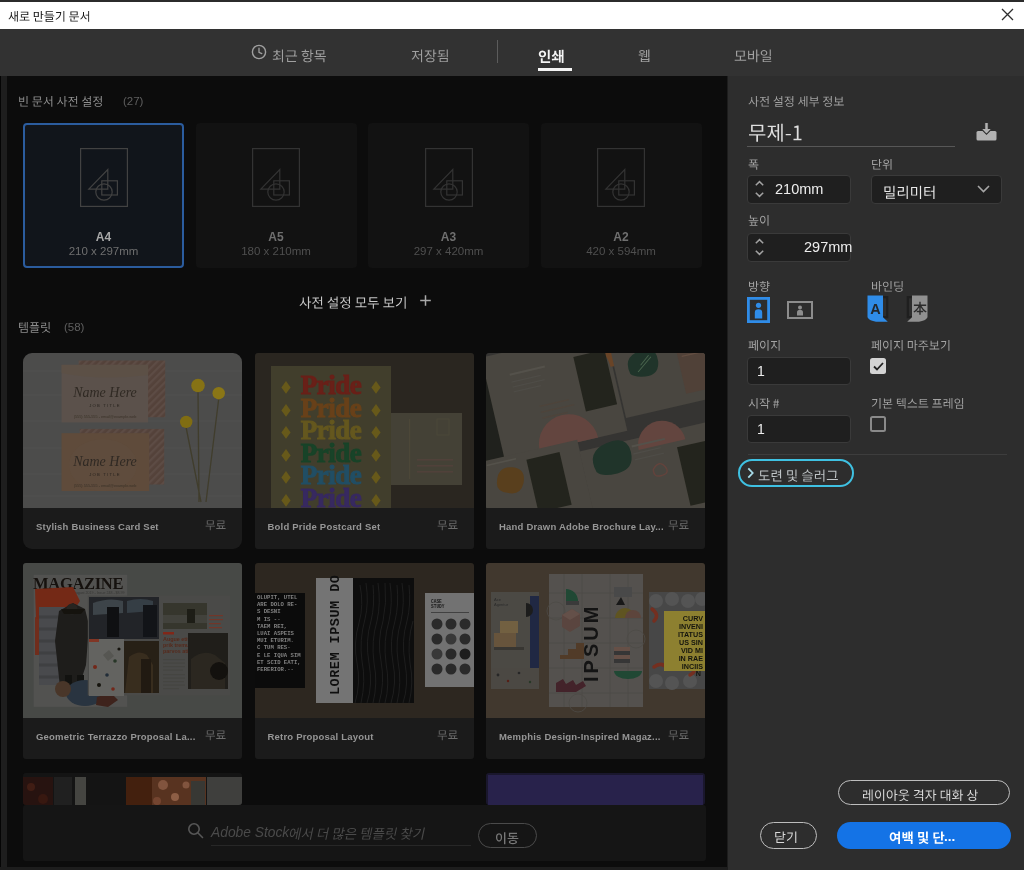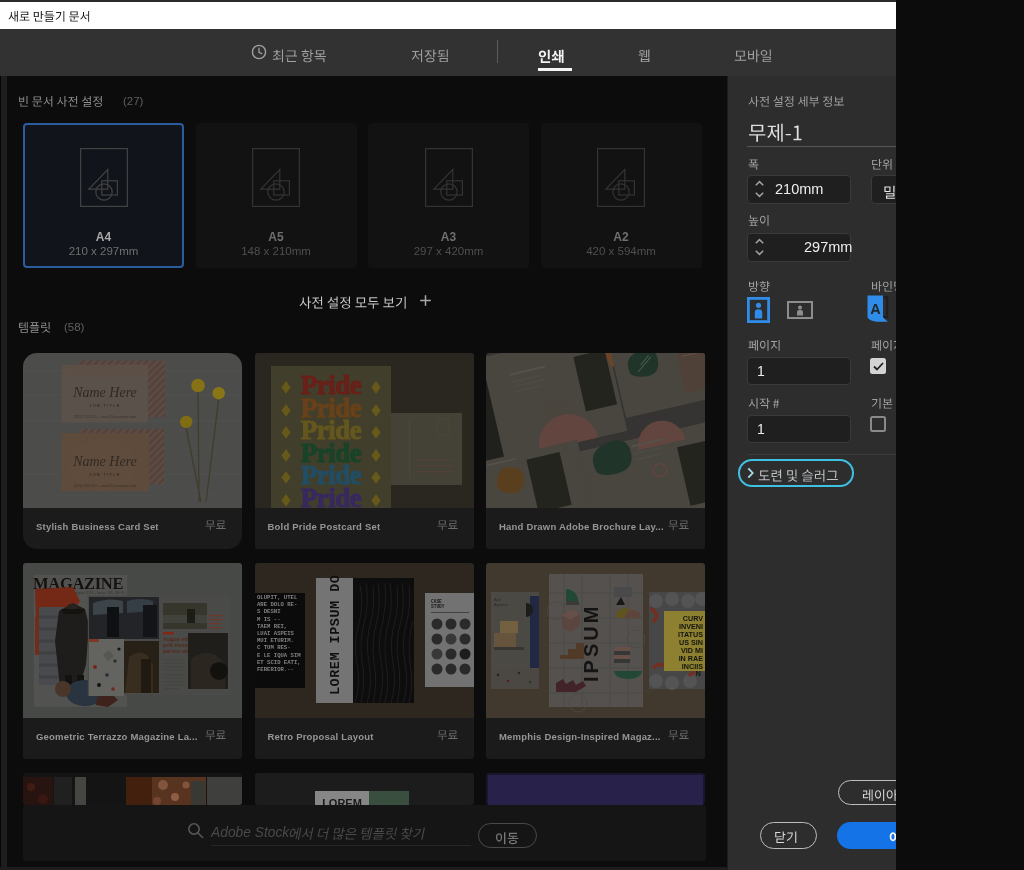--- a/index.html
+++ b/index.html
@@ -1,15 +1,15 @@
 <!DOCTYPE html>
 <html><head><meta charset="utf-8"><style>
 *{margin:0;padding:0;box-sizing:border-box}
 body{width:1024px;height:870px;overflow:hidden;background:#0c0c0c;font-family:"Liberation Sans",sans-serif}
-#w{position:relative;width:896px;height:870px;overflow:hidden;background:#0c0c0c}
+#w{position:relative;width:1024px;height:870px;overflow:hidden;background:#0c0c0c}
 </style></head><body>
 <div id="w">
 <div style="position:absolute;left:0.0px;top:0.0px;width:1024.0px;height:2.0px;background:#2b2b2b"></div>
 <div style="position:absolute;left:0.0px;top:2.0px;width:1024.0px;height:27.0px;background:#ffffff"></div>
 <div style="position:absolute;left:8.0px;top:6.5px;line-height:0"><svg width="83" height="18" viewBox="0 0 83 18" style="overflow:visible">
         <path fill="#1a1a1a" transform="translate(0,13.9)" d="M2.9 -8.9H3.7V-6.8Q3.7 -6 3.5 -5.2Q3.3 -4.4 3 -3.6Q2.6 -2.9 2.2 -2.3Q1.7 -1.8 1.1 -1.4L0.5 -2.2Q1 -2.5 1.5 -3Q1.9 -3.5 2.2 -4.1Q2.6 -4.8 2.7 -5.4Q2.9 -6.1 2.9 -6.8ZM3.1 -8.9H3.8V-6.9Q3.8 -6.2 4 -5.6Q4.1 -4.9 4.4 -4.3Q4.7 -3.7 5.1 -3.2Q5.6 -2.8 6.1 -2.5L5.5 -1.7Q4.9 -2 4.5 -2.6Q4 -3.1 3.7 -3.8Q3.4 -4.5 3.2 -5.3Q3.1 -6.1 3.1 -6.9ZM8.9 -9.9H9.8V0.9H8.9ZM7.1 -5.6H9.2V-4.7H7.1ZM6.5 -9.7H7.4V0.4H6.5Z M11.6 -1.2H21.5V-0.4H11.6ZM16 -3.6H17V-0.9H16ZM12.8 -9.1H20.3V-5.8H13.8V-3.7H12.9V-6.6H19.3V-8.3H12.8ZM12.9 -4.1H20.5V-3.3H12.9Z M25.8 -8.9H30.8V-3.9H25.8ZM29.8 -8.1H26.8V-4.7H29.8ZM32.8 -9.9H33.8V-2H32.8ZM33.5 -6.6H35.4V-5.8H33.5ZM27 -0.1H34.3V0.7H27ZM27 -2.7H28V0.2H27Z M36.4 -5.4H46.2V-4.6H36.4ZM37.7 -7.1H45V-6.3H37.7ZM37.7 -9.6H44.9V-8.8H38.7V-6.4H37.7ZM37.6 -3.6H45V-1.1H38.6V0.3H37.6V-1.8H44V-2.9H37.6ZM37.6 0H45.3V0.8H37.6Z M55.4 -9.9H56.3V0.9H55.4ZM52.2 -8.8H53.2Q53.2 -7.6 52.9 -6.5Q52.6 -5.4 52 -4.4Q51.4 -3.4 50.4 -2.6Q49.5 -1.8 48.1 -1.1L47.6 -1.9Q49.2 -2.6 50.2 -3.7Q51.2 -4.7 51.7 -5.9Q52.2 -7.2 52.2 -8.6ZM48.1 -8.8H52.6V-7.9H48.1Z M61.2 -4.4H71V-3.6H61.2ZM65.7 -3.9H66.7V-1.4H65.7ZM62.4 -9.4H69.7V-5.6H62.4ZM68.7 -8.6H63.4V-6.4H68.7ZM62.4 -0.1H69.9V0.7H62.4ZM62.4 -2.4H63.4V0.2H62.4Z M77.6 -6.2H80.7V-5.4H77.6ZM75 -9H75.8V-7Q75.8 -6.1 75.6 -5.3Q75.4 -4.4 75 -3.6Q74.6 -2.9 74 -2.3Q73.5 -1.7 72.8 -1.4L72.2 -2.2Q72.8 -2.5 73.3 -3Q73.8 -3.5 74.2 -4.1Q74.6 -4.8 74.8 -5.5Q75 -6.3 75 -7ZM75.2 -9H76V-7Q76 -6.3 76.2 -5.6Q76.4 -4.9 76.8 -4.2Q77.2 -3.6 77.7 -3.1Q78.2 -2.6 78.8 -2.4L78.2 -1.5Q77.6 -1.9 77 -2.5Q76.5 -3 76.1 -3.7Q75.7 -4.5 75.4 -5.3Q75.2 -6.2 75.2 -7ZM80.2 -9.9H81.1V0.9H80.2Z"></path>
       </svg></div>
 <svg style="position:absolute;left:1001px;top:8px" width="13" height="13" viewBox="0 0 13 13">
       <path d="M1,1 L12,12 M12,1 L1,12" stroke="#2e2e2e" stroke-width="1.3" fill="none"></path>
     </svg>
@@ -56,21 +56,21 @@
 <div style="position:absolute;left:195.5px;top:123.0px;width:161.0px;height:145.0px;background:#121212;border-radius:4px"></div>
 <svg style="position:absolute;left:252.0px;top:148px" width="48" height="59" viewBox="0 0 48 59">
       <g fill="none" stroke="#333333" stroke-width="1.2">
         <rect x="0.6" y="0.6" width="46.8" height="57.8"></rect>
         <path d="M27.8,21.5 L27.8,41.2 L8.8,41.2 Z"></path>
         <rect x="21.8" y="32.8" width="15.6" height="14.2"></rect>
         <circle cx="24" cy="44" r="8.2"></circle>
       </g>
     </svg>
 <div style="position:absolute;top:230.0px;font:bold 12px 'Liberation Sans', sans-serif;color:#6f6f6f;line-height:14px;white-space:nowrap;left:276.0px;transform:translateX(-50%);">A5</div>
-<div style="position:absolute;top:244.5px;font:11.5px 'Liberation Sans', sans-serif;color:#4f4f4f;line-height:13.5px;white-space:nowrap;left:276.0px;transform:translateX(-50%);">148 x 210mm</div>
+<div style="position:absolute;top:244.5px;font:11.5px 'Liberation Sans', sans-serif;color:#4f4f4f;line-height:13.5px;white-space:nowrap;left:276.0px;transform:translateX(-50%);">180 x 210mm</div>
 <div style="position:absolute;left:368.0px;top:123.0px;width:161.0px;height:145.0px;background:#121212;border-radius:4px"></div>
 <svg style="position:absolute;left:424.5px;top:148px" width="48" height="59" viewBox="0 0 48 59">
       <g fill="none" stroke="#333333" stroke-width="1.2">
         <rect x="0.6" y="0.6" width="46.8" height="57.8"></rect>
         <path d="M27.8,21.5 L27.8,41.2 L8.8,41.2 Z"></path>
         <rect x="21.8" y="32.8" width="15.6" height="14.2"></rect>
         <circle cx="24" cy="44" r="8.2"></circle>
       </g>
     </svg>
 <div style="position:absolute;top:230.0px;font:bold 12px 'Liberation Sans', sans-serif;color:#6f6f6f;line-height:14px;white-space:nowrap;left:448.5px;transform:translateX(-50%);">A3</div>
@@ -89,21 +89,21 @@
 <div style="position:absolute;left:299.0px;top:292.0px;line-height:0"><svg width="108" height="20" viewBox="0 0 108 20" style="overflow:visible">
         <path fill="#c9c9c9" transform="translate(0,15.7)" d="M3.7 -10.1H4.6V-7.9Q4.6 -6.9 4.3 -5.9Q4.1 -5 3.6 -4.1Q3.2 -3.3 2.5 -2.6Q1.9 -1.9 1.2 -1.6L0.5 -2.5Q1.2 -2.8 1.7 -3.4Q2.3 -3.9 2.8 -4.7Q3.2 -5.4 3.4 -6.3Q3.7 -7.1 3.7 -7.9ZM3.9 -10.1H4.8V-7.9Q4.8 -7.1 5 -6.3Q5.2 -5.5 5.7 -4.8Q6.1 -4.1 6.7 -3.6Q7.2 -3 7.9 -2.7L7.2 -1.8Q6.5 -2.2 5.9 -2.8Q5.3 -3.4 4.8 -4.2Q4.4 -5.1 4.1 -6Q3.9 -6.9 3.9 -7.9ZM8.9 -11.2H10.1V1.1H8.9ZM9.8 -6.2H12.1V-5.3H9.8Z M19.6 -7.8H22.6V-6.9H19.6ZM22 -11.1H23.1V-2.2H22ZM15.3 -0.1H23.5V0.8H15.3ZM15.3 -3H16.5V0.3H15.3ZM16.2 -9.6H17.1V-8.7Q17.1 -7.5 16.7 -6.6Q16.3 -5.6 15.5 -4.9Q14.7 -4.1 13.7 -3.8L13.1 -4.7Q13.8 -4.9 14.4 -5.3Q14.9 -5.7 15.4 -6.2Q15.8 -6.8 16 -7.4Q16.2 -8 16.2 -8.7ZM16.4 -9.6H17.3V-8.7Q17.3 -7.9 17.7 -7.1Q18.1 -6.4 18.7 -5.8Q19.4 -5.2 20.3 -4.9L19.7 -4Q18.7 -4.4 18 -5.1Q17.2 -5.8 16.8 -6.7Q16.4 -7.6 16.4 -8.7ZM13.5 -10.2H20V-9.2H13.5Z M34.8 -9H37.9V-8H34.8ZM37.5 -11.2H38.6V-4.9H37.5ZM30.7 -4.2H38.6V-1.3H31.9V0.5H30.8V-2.2H37.5V-3.3H30.7ZM30.8 -0H39V0.9H30.8ZM31.6 -10.8H32.5V-9.6Q32.5 -8.5 32.1 -7.6Q31.7 -6.6 30.9 -5.9Q30.1 -5.2 29.1 -4.8L28.5 -5.7Q29.4 -6 30.1 -6.6Q30.8 -7.2 31.2 -8Q31.6 -8.8 31.6 -9.6ZM31.8 -10.8H32.7V-9.6Q32.7 -9 32.9 -8.5Q33.1 -7.9 33.5 -7.4Q33.9 -6.9 34.5 -6.6Q35 -6.2 35.7 -6L35.1 -5.1Q34.1 -5.5 33.4 -6.1Q32.6 -6.8 32.2 -7.7Q31.8 -8.6 31.8 -9.6Z M47.5 -8H50.2V-7.1H47.5ZM49.9 -11.2H51V-3.9H49.9ZM47 -3.5Q48.3 -3.5 49.2 -3.2Q50.1 -3 50.6 -2.5Q51 -2 51 -1.2Q51 -0.2 50 0.4Q48.9 1 47 1Q45.1 1 44 0.4Q42.9 -0.2 42.9 -1.2Q42.9 -2 43.4 -2.5Q43.9 -3 44.8 -3.2Q45.7 -3.5 47 -3.5ZM47 -2.6Q46.1 -2.6 45.4 -2.5Q44.7 -2.3 44.4 -2Q44 -1.7 44 -1.2Q44 -0.8 44.4 -0.5Q44.7 -0.2 45.4 -0Q46.1 0.2 47 0.2Q47.9 0.2 48.6 -0Q49.2 -0.2 49.6 -0.5Q49.9 -0.8 49.9 -1.2Q49.9 -1.7 49.6 -2Q49.2 -2.3 48.6 -2.5Q47.9 -2.6 47 -2.6ZM44.1 -9.9H45V-8.9Q45 -7.8 44.6 -6.8Q44.1 -5.9 43.4 -5.1Q42.6 -4.4 41.6 -4L41 -4.9Q41.7 -5.1 42.2 -5.6Q42.8 -6 43.2 -6.5Q43.6 -7 43.8 -7.7Q44.1 -8.3 44.1 -8.9ZM44.3 -9.9H45.2V-8.9Q45.2 -8.2 45.6 -7.4Q45.9 -6.7 46.6 -6.1Q47.3 -5.5 48.2 -5.2L47.6 -4.3Q46.6 -4.7 45.9 -5.4Q45.1 -6.1 44.7 -7Q44.3 -7.9 44.3 -8.9ZM41.4 -10.3H47.9V-9.4H41.4Z M56.4 -1.4H67.5V-0.5H56.4ZM61.4 -4.6H62.5V-1.2H61.4ZM57.7 -10.1H66.1V-4.4H57.7ZM65 -9.2H58.8V-5.3H65Z M70.3 -6.6H78.5V-5.7H70.3ZM68.8 -4.1H79.9V-3.2H68.8ZM73.8 -3.6H74.9V1H73.8ZM70.3 -10.4H78.3V-9.5H71.5V-6.2H70.3Z M84.3 -1.4H95.3V-0.5H84.3ZM89.2 -4.4H90.3V-1.2H89.2ZM85.6 -10.3H86.7V-8.1H92.9V-10.3H94V-4.1H85.6ZM86.7 -7.2V-5H92.9V-7.2Z M105.6 -11.2H106.7V1H105.6ZM102 -9.8H103.1Q103.1 -8.5 102.8 -7.3Q102.5 -6.1 101.8 -5Q101.1 -3.9 100 -2.9Q99 -2 97.4 -1.2L96.8 -2.1Q98.6 -3 99.8 -4.1Q100.9 -5.3 101.5 -6.7Q102 -8 102 -9.7ZM97.4 -9.8H102.5V-8.9H97.4Z"></path>
       </svg></div>
 <svg style="position:absolute;left:419px;top:294px" width="13" height="13" viewBox="0 0 13 13">
       <path d="M6.5,1.2 L6.5,11.8 M1.2,6.5 L11.8,6.5" stroke="#a9a9a9" stroke-width="1.5"></path>
     </svg>
 <div style="position:absolute;left:18.0px;top:318.0px;line-height:0"><svg width="33" height="18" viewBox="0 0 33 18" style="overflow:visible">
         <path fill="#8f8f8f" transform="translate(0,13.9)" d="M5.3 -7.2H7.1V-6.4H5.3ZM1.1 -4.8H1.8Q2.6 -4.8 3.3 -4.9Q3.9 -4.9 4.5 -5Q5.1 -5 5.7 -5.1L5.8 -4.3Q5.2 -4.2 4.6 -4.2Q4 -4.1 3.3 -4.1Q2.6 -4 1.8 -4H1.1ZM1.1 -9.2H5.2V-8.4H2.1V-4.4H1.1ZM1.8 -7.1H4.8V-6.3H1.8ZM8.8 -9.9H9.7V-3.4H8.8ZM6.7 -9.7H7.6V-3.5H6.7ZM2.6 -2.9H9.7V0.8H2.6ZM8.8 -2.1H3.6V-0H8.8Z M12.5 -9.6H20.5V-8.8H12.5ZM12.6 -6.8H20.5V-6H12.6ZM14.2 -9.3H15.2V-6.2H14.2ZM17.9 -9.3H18.9V-6.2H17.9ZM11.6 -5.1H21.4V-4.3H11.6ZM12.8 -3.3H20.2V-0.9H13.8V0.4H12.8V-1.7H19.2V-2.6H12.8ZM12.8 0.1H20.5V0.8H12.8Z M30.6 -9.9H31.6V-2.6H30.6ZM23.2 -4.6H24.1Q25.1 -4.6 26 -4.6Q26.9 -4.6 27.6 -4.7Q28.4 -4.8 29.3 -4.9L29.4 -4.1Q28.5 -4 27.7 -3.9Q26.9 -3.8 26 -3.8Q25.2 -3.8 24.1 -3.8H23.2ZM23.2 -9.2H28.1V-6.2H24.2V-4.2H23.2V-6.9H27.2V-8.4H23.2ZM27.5 -3.1H28.4V-2.8Q28.4 -2.1 28.1 -1.4Q27.7 -0.8 27.2 -0.3Q26.6 0.1 25.8 0.4Q25.1 0.8 24.3 0.9L23.9 0.1Q24.6 0 25.3 -0.2Q25.9 -0.5 26.4 -0.9Q27 -1.3 27.2 -1.8Q27.5 -2.3 27.5 -2.8ZM27.7 -3.1H28.6V-2.8Q28.6 -2.3 28.9 -1.8Q29.2 -1.3 29.7 -0.9Q30.2 -0.5 30.8 -0.3Q31.5 0 32.2 0.1L31.8 0.9Q31 0.8 30.3 0.4Q29.5 0.1 29 -0.4Q28.4 -0.8 28 -1.4Q27.7 -2.1 27.7 -2.8Z"></path>
       </svg></div>
 <div style="position:absolute;top:321.0px;font:11.5px 'Liberation Sans', sans-serif;color:#5f5f5f;line-height:13.5px;white-space:nowrap;left:64.0px;">(58)</div>
-<div style="position:absolute;left:23px;top:353px;width:219px;height:196px;border-radius:14px;overflow:hidden"><svg width="219" height="155" viewBox="0 0 219 155">
+<div style="position:absolute;left:23px;top:353px;width:219px;height:196px;border-radius:9px;overflow:hidden"><svg width="219" height="155" viewBox="0 0 219 155">
 <rect width="219" height="155" fill="#515150"></rect>
 <g stroke="#575755" stroke-width="1">
           <path d="M0,18 h219 M0,42 h219 M0,68 h219 M0,95 h219 M0,121 h219 M0,143 h219"></path>
         </g>
 <defs>
           <pattern id="hat" width="5" height="5" patternTransform="rotate(45)" patternUnits="userSpaceOnUse">
 <rect width="5" height="5" fill="#5a473e"></rect>
             <rect width="2.2" height="5" fill="#63514a"></rect>
           </pattern>
         </defs>
@@ -262,21 +262,21 @@
 <rect x="140" y="111" width="22" height="1.1"></rect>
             <rect x="140" y="114.5" width="22" height="1.1"></rect>
 <rect x="140" y="118" width="21" height="1.1"></rect>
             <rect x="140" y="121.5" width="22" height="1.1"></rect>
 <rect x="140" y="125" width="16" height="1.1"></rect>
 </g>
 <rect x="165" y="70" width="40" height="56" fill="#22201c"></rect>
 <path d="M168,96 q12,-10 24,-4 l10,8 l0,26 l-34,0 Z" fill="#2e2a22"></path>
 <circle cx="196" cy="108" r="9" fill="#15130f"></circle>
 </g>
-</svg><div style="position:absolute;left:0;top:0;width:219px;height:155px;background:rgba(0,0,0,0.06)"></div><div style="position:absolute;left:0;top:155px;width:219px;height:41px;background:#1b1b1b"></div><div style="position:absolute;left:13px;top:168.2px;font:9.5px 'Liberation Sans',sans-serif;font-weight:bold;color:#969696;letter-spacing:0.2px">Geometric Terrazzo Magazine La...</div></div>
+</svg><div style="position:absolute;left:0;top:0;width:219px;height:155px;background:rgba(0,0,0,0.06)"></div><div style="position:absolute;left:0;top:155px;width:219px;height:41px;background:#1b1b1b"></div><div style="position:absolute;left:13px;top:168.2px;font:9.5px 'Liberation Sans',sans-serif;font-weight:bold;color:#969696;letter-spacing:0.2px">Geometric Terrazzo Proposal La...</div></div>
 <div style="position:absolute;left:205.0px;top:726.2px;line-height:0"><svg width="21" height="17" viewBox="0 0 21 17" style="overflow:visible">
         <path fill="#6c6c6c" transform="translate(0,13.3)" d="M0.6 -3.5H10V-2.7H0.6ZM4.8 -3H5.7V0.9H4.8ZM1.8 -8.9H8.8V-4.9H1.8ZM7.8 -8.2H2.7V-5.6H7.8Z M13.8 -3.4H14.7V-0.9H13.8ZM17.1 -3.4H18V-0.9H17.1ZM11.2 -1.2H20.6V-0.4H11.2ZM12.3 -8.7H19.4V-5.6H13.3V-3.5H12.3V-6.4H18.5V-8H12.3ZM12.3 -3.9H19.7V-3.1H12.3Z"></path>
       </svg></div>
 <div style="position:absolute;left:254.5px;top:563px;width:219px;height:196px;border-radius:3px;overflow:hidden"><svg width="219" height="155" viewBox="0 0 219 155">
 <rect width="219" height="155" fill="#302a22"></rect>
 <rect x="0" y="30" width="50" height="95" fill="#0c0c0c"></rect>
 <text x="2" y="36" font-family="Liberation Mono" font-weight="bold" font-size="5.6" fill="#8a8a8a">OLUPIT, UTEL</text>
         <text x="2" y="43" font-family="Liberation Mono" font-weight="bold" font-size="5.6" fill="#8a8a8a">ARE DOLO RE-</text>
         <text x="2" y="50" font-family="Liberation Mono" font-weight="bold" font-size="5.6" fill="#8a8a8a">S DESNI</text>
         <text x="2" y="58" font-family="Liberation Mono" font-weight="bold" font-size="5.6" fill="#8a8a8a">M IS --</text>
@@ -386,26 +386,20 @@
 <rect x="64" y="4" width="38" height="36" fill="#161616"></rect>
 <rect x="103" y="4" width="80" height="36" fill="#5e3722"></rect>
 <rect x="103" y="4" width="26" height="36" fill="#48220f"></rect>
 <circle cx="140" cy="12" r="5" fill="#8a5a42"></circle>
         <circle cx="152" cy="24" r="4" fill="#96644a"></circle>
 <circle cx="134" cy="28" r="4" fill="#7c4a34"></circle>
         <circle cx="163" cy="12" r="3.5" fill="#8a5a42"></circle>
 <rect x="168" y="8" width="14" height="30" fill="#3c3c38"></rect>
 <rect x="184" y="4" width="35" height="36" fill="#434341"></rect>
 </svg><div style="position:absolute;left:0;top:0;width:219px;height:155px;background:rgba(0,0,0,0.06)"></div></div>
-<div style="position:absolute;left:254.5px;top:773px;width:219px;height:32px;border-radius:3px;overflow:hidden"><svg width="219" height="40" viewBox="0 0 219 40">
-<rect width="219" height="40" fill="#1e1e1e"></rect>
-<rect x="60" y="18" width="54" height="22" fill="#8f8f8f"></rect>
-<text x="87" y="34" font-family="Liberation Sans" font-weight="bold" font-size="11" fill="#191919" text-anchor="middle">LOREM</text>
-<rect x="114" y="18" width="40" height="22" fill="#3d5343"></rect>
-</svg><div style="position:absolute;left:0;top:0;width:219px;height:155px;background:rgba(0,0,0,0.06)"></div></div>
 <div style="position:absolute;left:486px;top:773px;width:219px;height:32px;border-radius:3px;overflow:hidden"><svg width="219" height="40" viewBox="0 0 219 40">
 <rect width="219" height="40" fill="#1c1930"></rect>
 <rect x="2" y="2" width="215" height="38" fill="#2b2550"></rect>
 </svg><div style="position:absolute;left:0;top:0;width:219px;height:155px;background:rgba(0,0,0,0.06)"></div></div>
 <div style="position:absolute;left:7.0px;top:861.0px;width:720.0px;height:9.0px;background:#0c0c0c"></div>
 <div style="position:absolute;left:23.0px;top:805.0px;width:683.0px;height:56.0px;background:#151515;border-radius:3px"></div>
 <svg style="position:absolute;left:187px;top:822px" width="17" height="17" viewBox="0 0 17 17">
       <circle cx="7" cy="7" r="5.2" stroke="#575757" stroke-width="1.6" fill="none"></circle>
       <path d="M11,11 L15.5,15.5" stroke="#575757" stroke-width="1.6" stroke-linecap="round"></path>
     </svg>

